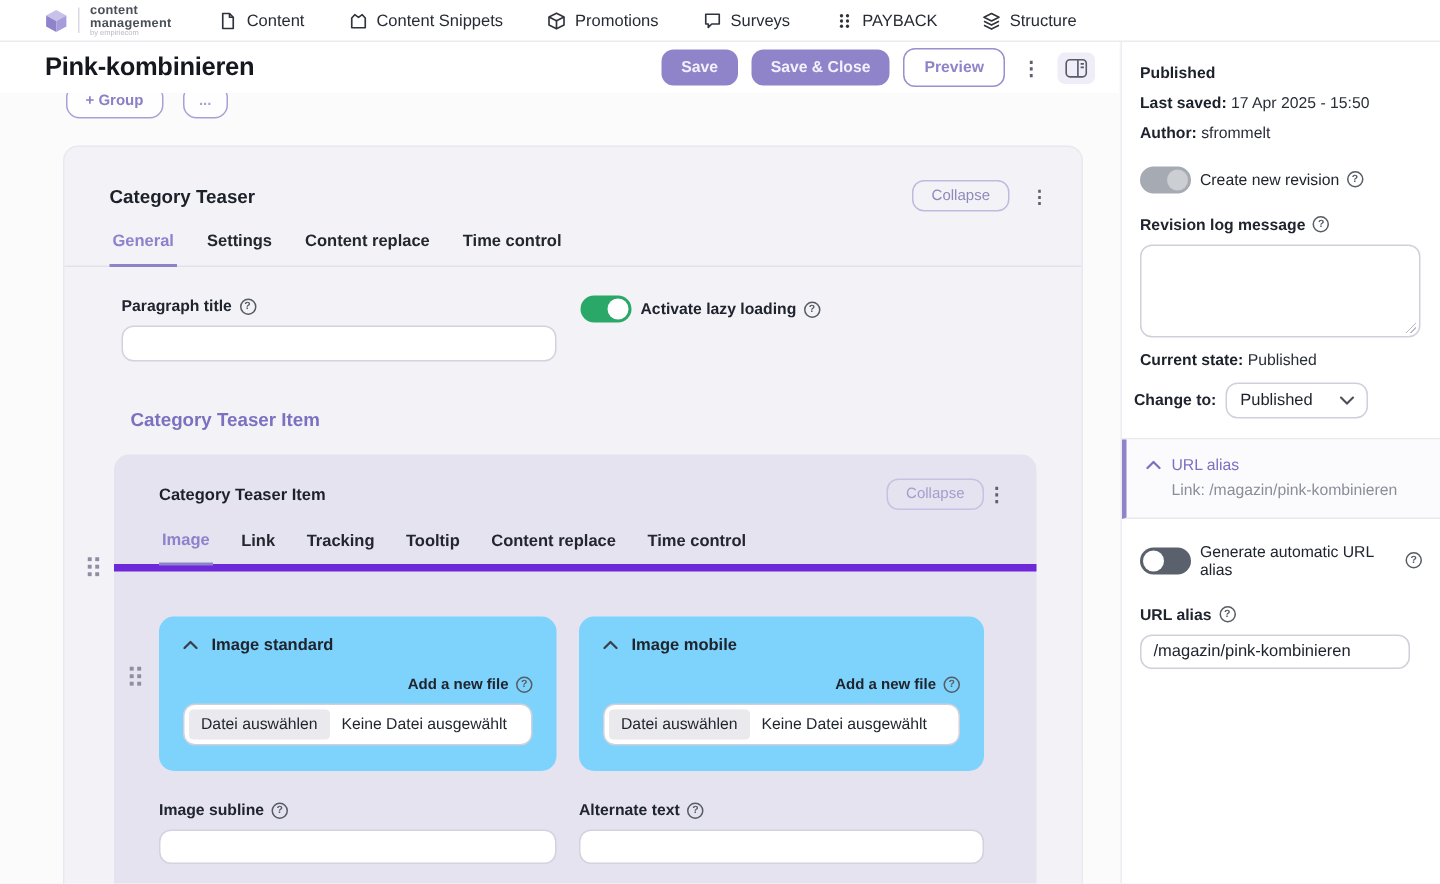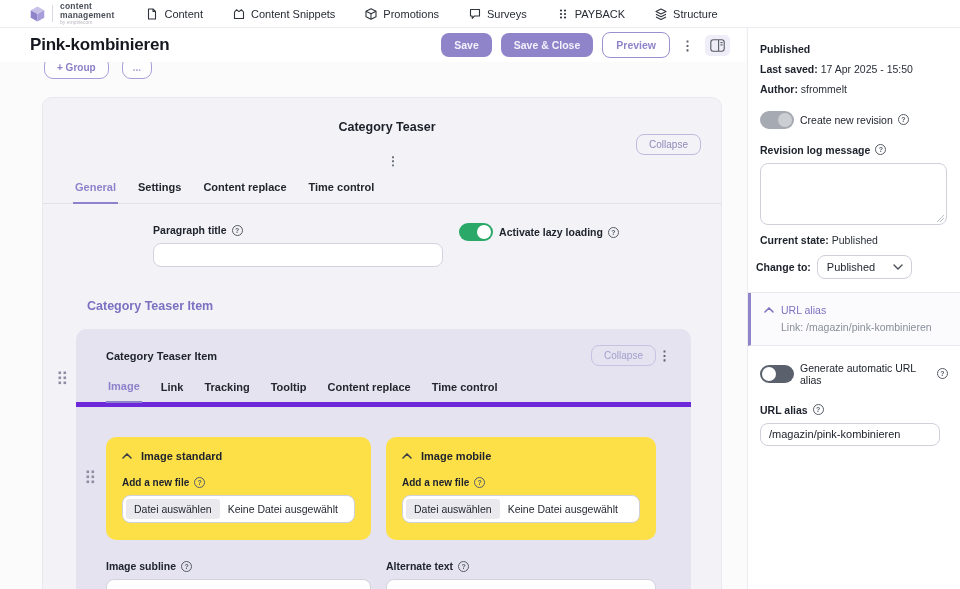--- a/index.html
+++ b/index.html
@@ -40,37 +40,37 @@
 
   
   .main{position:absolute;top:62px;left:0;width:746px;height:527px;background:var(--page-bg);z-index:10;}
   .group-toolbar{position:absolute;top:-6px;left:44px;display:flex;gap:13px;}
   .btn-ghost{background:rgba(255,255,255,.7);border:1.5px solid #a99fd8;color:#8b80c7;
     font-size:10px;font-weight:bold;border-radius:9px;padding:5px 12px;cursor:pointer;font-family:inherit;}
   .btn-ghost.sm{padding:5px 10px;color:#aaa2d8;}
 
   .outer-panel{position:absolute;top:35px;left:42px;width:680px;height:560px;
     background:var(--outer-panel-bg);border:1px solid #e8e8ee;border-radius:10px;}
-  .panel-head{display:flex;align-items:center;padding:22px 20px 0 30px;flex-direction:column;}
+  .panel-head{display:flex;align-items:center;padding:22px 20px 0 30px;}
   .panel-title{font-size:12.5px;font-weight:bold;color:#1c2029;}
   .collapse-btn{margin-left:auto;font-size:10px;color:#8f89bb;border:1px solid #c0bade;
     border-radius:8px;padding:4px 12px;background:transparent;cursor:pointer;font-family:inherit;}
   .panel-head .kebab{margin-left:12px;font-size:12px;}
   .tabs{display:flex;gap:18px;padding:0 30px;margin-top:14px;border-bottom:1px solid #e2e2e9;}
   .tab{font-size:11px;font-weight:bold;color:#23262f;padding:0 2px 9px;cursor:pointer;}
   .tab.active{color:#8d82cb;border-bottom:2px solid #8d82cb;margin-bottom:-1px;}
 
   .field-label{display:flex;align-items:center;font-size:10.5px;font-weight:bold;color:#20242e;}
   .help{display:inline-flex;align-items:center;justify-content:center;width:11px;height:11px;
     border:1px solid #565b64;border-radius:50%;font-size:7px;font-weight:bold;color:#565b64;
     margin-left:5px;flex:none;cursor:pointer;}
   .text-input{height:24px;border:1px solid #d2d3de;border-radius:8px;background:#fff;
     font-family:inherit;font-size:11px;padding:0 8px;color:#20242e;width:100%;}
 
-  .form-row{display:flex;align-items:flex-start;padding:20px 30px 0 38px;justify-content:center;}
+  .form-row{display:flex;align-items:flex-start;padding:20px 30px 0 38px;}
   .form-row .field{width:290px;}
   .form-row .field .text-input{margin-top:7px;}
   .lazy-toggle{display:flex;align-items:center;margin-left:16px;margin-top:-1px;}
   .lazy-toggle .field-label{margin-left:6px;}
 
   .switch{width:34px;height:18px;border-radius:9px;position:relative;flex:none;cursor:pointer;}
   .switch .knob{width:14px;height:14px;border-radius:50%;background:#fff;position:absolute;top:2px;}
   .switch.on-green{background:var(--green);}
   .switch.on-green .knob{right:2px;}
   .switch.on-gray{background:#a6abb3;}
@@ -85,25 +85,25 @@
   .inner-head{display:flex;align-items:center;padding:16px 18px 0 30px;}
   .inner-head .panel-title{font-size:11px;}
   .inner-head .collapse-btn{color:#a39ecd;border-color:#c7c2e3;}
   .inner-tabs{gap:17px;border-bottom:5px solid #6d28d9;align-items:flex-end;}
 
   .drag-handle{position:absolute;cursor:grab;}
   .outer-drag{left:14px;top:272px;}
   .inner-drag{left:9px;top:140px;}
 
   .cards-row{display:flex;gap:15px;padding:30px 30px 0;}
-  .card{background:#fde047;border-radius:10px;width:265px;padding:13px 16px 17px;}
+  .card{background:#7dd3fc;border-radius:10px;width:265px;padding:13px 16px 17px;}
   .card:last-child{width:270px;}
   .card-head{display:flex;align-items:center;gap:9px;font-size:11px;font-weight:bold;color:#20242e;}
   .card-head .chev{color:#3a3e47;cursor:pointer;}
-  .file-label{margin-top:15px;font-size:10px;font-weight:bold;display:flex;align-items:center;}
+  .file-label{margin-top:15px;font-size:10px;font-weight:bold;display:flex;align-items:center;justify-content:flex-end;}
   .file-box{margin-top:7px;border:1px solid #cfd0db;border-radius:8px;padding:3px;
     display:flex;align-items:center;background:#fff;cursor:pointer;}
   .file-btn{background:#e9e9ee;border:none;border-radius:3px;padding:4px 8px;font-size:10.5px;
     color:#1f232c;font-family:inherit;cursor:pointer;flex:none;}
   .file-status{font-size:10.5px;margin-left:8px;color:#1f232c;white-space:nowrap;}
 
   .bottom-fields{display:flex;gap:15px;padding:20px 30px 0;}
   .bottom-fields .field{width:265px;}
   .bottom-fields .field:last-child{width:270px;}
   .bottom-fields .text-input{margin-top:7px;height:23px;}

